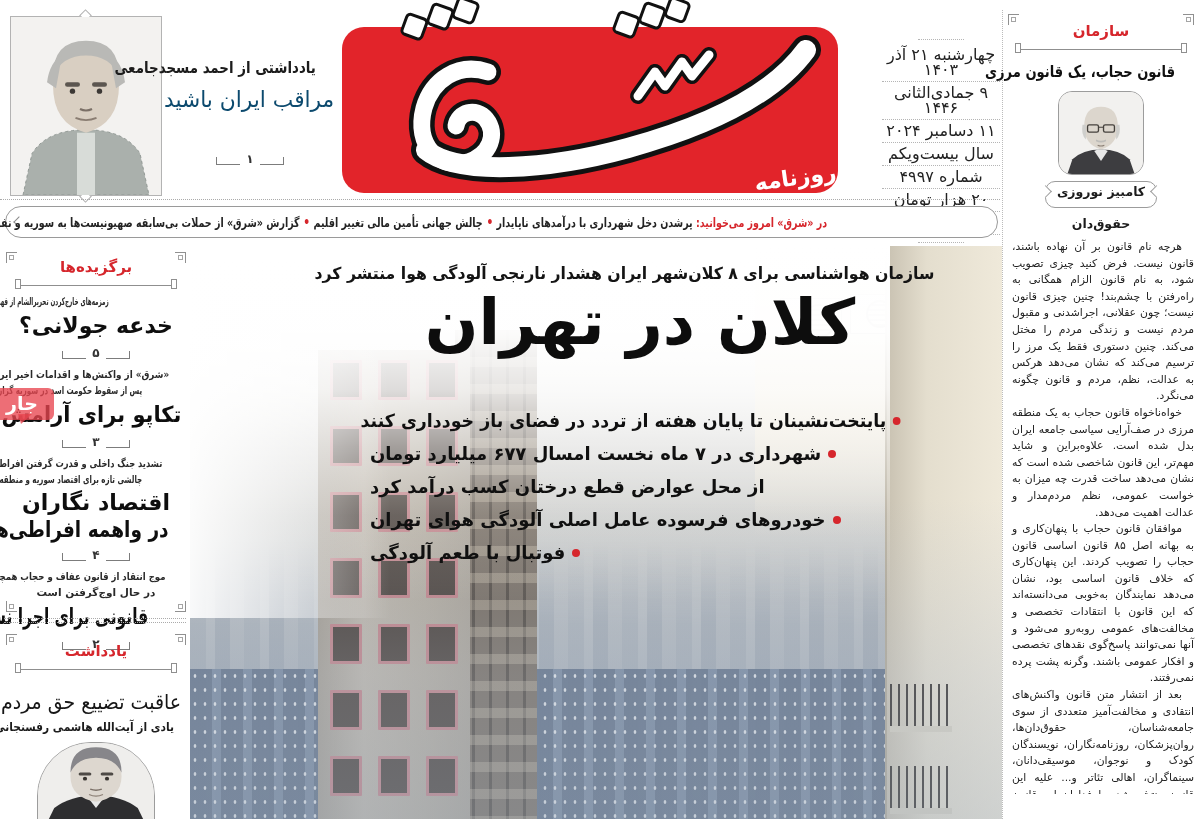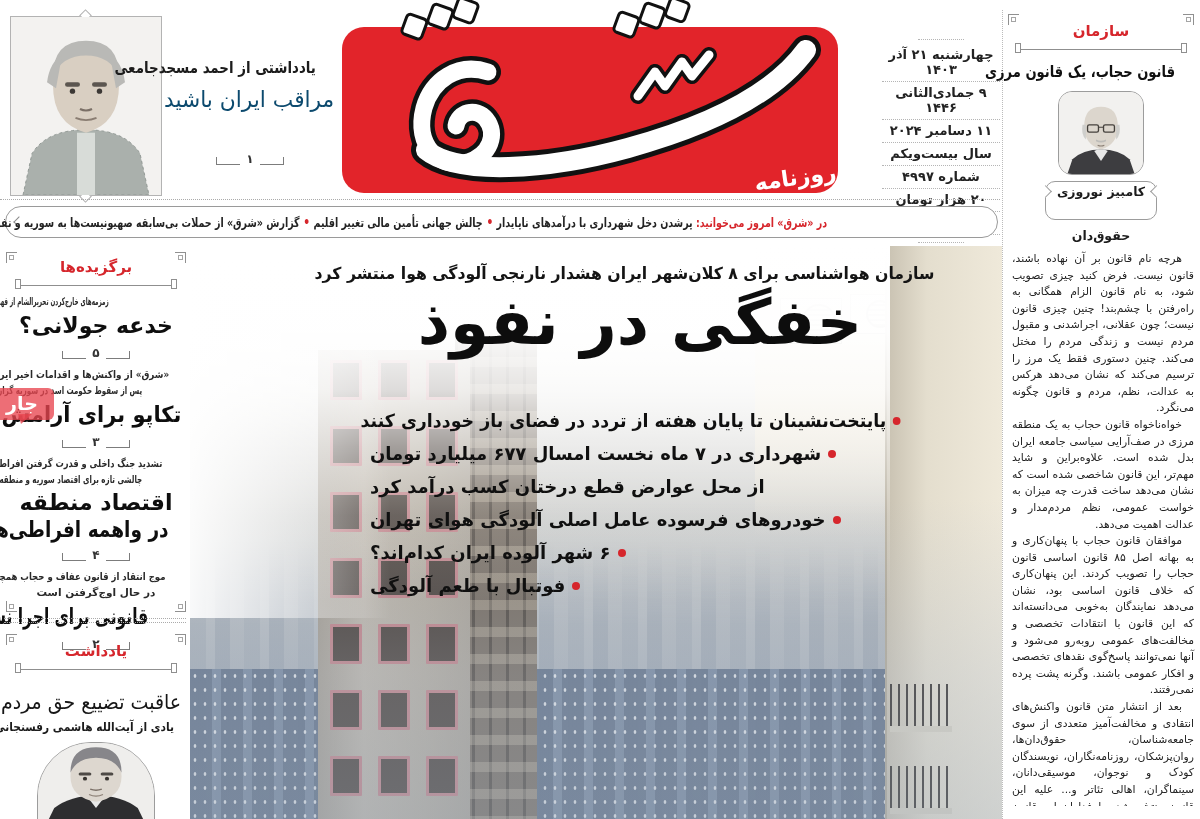--- a/index.html
+++ b/index.html
@@ -41,31 +41,31 @@
   #topnote .porn{margin-top:38px;}
 
   
   #logo{position:absolute;left:338px;top:0;width:504px;height:200px;}
   #logo .type{position:absolute;right:6px;bottom:10px;color:#fff;font-size:22px;font-weight:bold;transform:rotate(-8deg);}
   .sr-hidden{position:absolute;width:1px;height:1px;overflow:hidden;clip-path:inset(50%);}
 
   
   #dates{position:absolute;left:882px;top:36px;width:118px;}
   #dates .tick{height:4px;border-bottom:1px dotted #b5b5b5;margin:0 36px 4px;}
-  #dates .row{font-size:13px;font-weight:bold;color:#222;text-align:center;padding:3px 0 4px;border-bottom:1px dotted #b5b5b5;line-height:15px;}
+  #dates .row{font-size:16px;font-weight:normal;color:#222;text-align:center;padding:3px 0 4px;border-bottom:1px dotted #b5b5b5;line-height:15px;}
   #dates .row:last-child{border-bottom:none;}
   #dates .tick.bot{margin-top:4px;border-bottom:1px dotted #b5b5b5;}
 
   
   #editorial{position:absolute;left:1006px;top:0;width:190px;height:819px;}
   #editorial .vline{position:absolute;left:-4px;top:10px;bottom:0;border-left:1px dotted #bbb;}
   #ed-label{margin-top:22px;}
   #ed-headline{margin-top:12px;font-size:16px;font-weight:bold;color:#111;}
   #ed-photo{width:86px;height:84px;margin:10px auto 0;border:1px solid #9c9c9c;border-radius:14px;overflow:hidden;background:#f1f0ee;position:relative;}
-  .plate{position:relative;margin:6px auto 0;border:1px solid #9c9c9c;border-radius:10px;background:#fff;font-size:12.5px;font-weight:bold;text-align:center;line-height:19px;height:39px;}
+  .plate{position:relative;margin:6px auto 0;border:1px solid #9c9c9c;border-radius:10px;background:#fff;font-size:12.5px;font-weight:bold;text-align:center;line-height:19px;height:27px;}
   .plate .pd{position:absolute;top:5px;width:9px;height:9px;background:#fff;border-left:1px solid #9c9c9c;border-bottom:1px solid #9c9c9c;transform:rotate(45deg);}
   .plate .pd.r{right:-5px;} .plate .pd.l{left:-5px;transform:rotate(225deg);}
   #ed-role{margin-top:8px;text-align:center;font-size:12.5px;font-weight:bold;}
   #ed-body{margin-top:8px;padding:0 2px 0 6px;font-size:10.8px;line-height:16.6px;text-align:justify;color:#222;height:555px;overflow:hidden;}
   .ed-p{text-indent:12px;}
 
   
   #hdr-rule{position:absolute;left:0;top:199px;width:1000px;border-top:1px dotted #ababab;}
   #bar{position:absolute;left:5px;top:206px;width:993px;height:32px;border:1px solid #9a9a9a;border-radius:16px;background:#fff;direction:rtl;}
   #bar .chev{position:absolute;left:9px;top:11px;width:8px;height:8px;border-left:1px solid #8a8a8a;border-bottom:1px solid #8a8a8a;transform:rotate(45deg);}
@@ -294,21 +294,21 @@
       <div class="porn">
         <span class="seg a"></span>
           <span>۳</span>
           <span class="seg b"></span>
       </div>
     </div>
 
     <div class="fitbox">
       <div class="kick"><span class="fit" style="transform: scaleX(0.789474); transform-origin: center center;">تشدید جنگ داخلی و قدرت گرفتن افراطی‌ها</span><br>
         <span class="fit" style="transform: scaleX(0.674157); transform-origin: center center;">چالشی تازه برای اقتصاد سوریه و منطقه شده است</span></div>
-      <div class="hline two"><span class="fit">اقتصاد منطقه</span><br>
+      <div class="hline two"><span class="fit">اقتصاد نگاران</span><br>
         <span class="fit" style="transform: scaleX(0.841121); transform-origin: center center;">در واهمه افراطی‌ها</span></div>
       <div class="porn">
         <span class="seg a"></span>
           <span>۴</span>
           <span class="seg b"></span>
       </div>
     </div>
 
     <div class="fitbox">
       <div class="kick"><span class="fit" style="transform: scaleX(0.81448); transform-origin: center center;">موج انتقاد از قانون عفاف و حجاب همچنان</span><br>
@@ -396,23 +396,22 @@
         <i></i>
         <i></i>
         <i></i>
     </div>
     <div class="hazeB"></div>
     <div class="wfade"></div>
     <div class="lfade"></div>
   </div>
 
   <div id="lead-kicker" class="fitbox"><span class="fit" style="transform: scaleX(0.952381); transform-origin: center center;">سازمان هواشناسی برای ۸ کلان‌شهر ایران هشدار نارنجی آلودگی هوا منتشر کرد</span></div>
-  <div id="lead-headline" class="fitbox"><span class="fit">خفگی در نفوذ</span></div>
+  <div id="lead-headline" class="fitbox"><span class="fit">کلان در تهران</span></div>
   <div id="lead-bullets">
     <div class="bl fitbox"><span class="fit" style="transform: scaleX(0.966011); transform-origin: center center;"><span class="dot"></span><span>پایتخت‌نشینان تا پایان هفته از تردد در فضای باز خودداری کنند</span></span></div>
     <div class="bl fitbox"><span class="fit"><span class="dot"></span><span>شهرداری در ۷ ماه نخست امسال ۶۷۷ میلیارد تومان</span></span></div>
     <div class="bl fitbox"><span class="fit"><span>از محل عوارض قطع درختان کسب درآمد کرد</span></span></div>
     <div class="bl fitbox"><span class="fit"><span class="dot"></span><span>خودروهای فرسوده عامل اصلی آلودگی هوای تهران</span></span></div>
-    <div class="bl fitbox"><span class="fit"><span class="dot"></span><span>۶ شهر آلوده ایران کدام‌اند؟</span></span></div>
     <div class="bl fitbox"><span class="fit"><span class="dot"></span><span>فوتبال با طعم آلودگی</span></span></div>
   </div>
 
 </div>
 
 </body></html>

